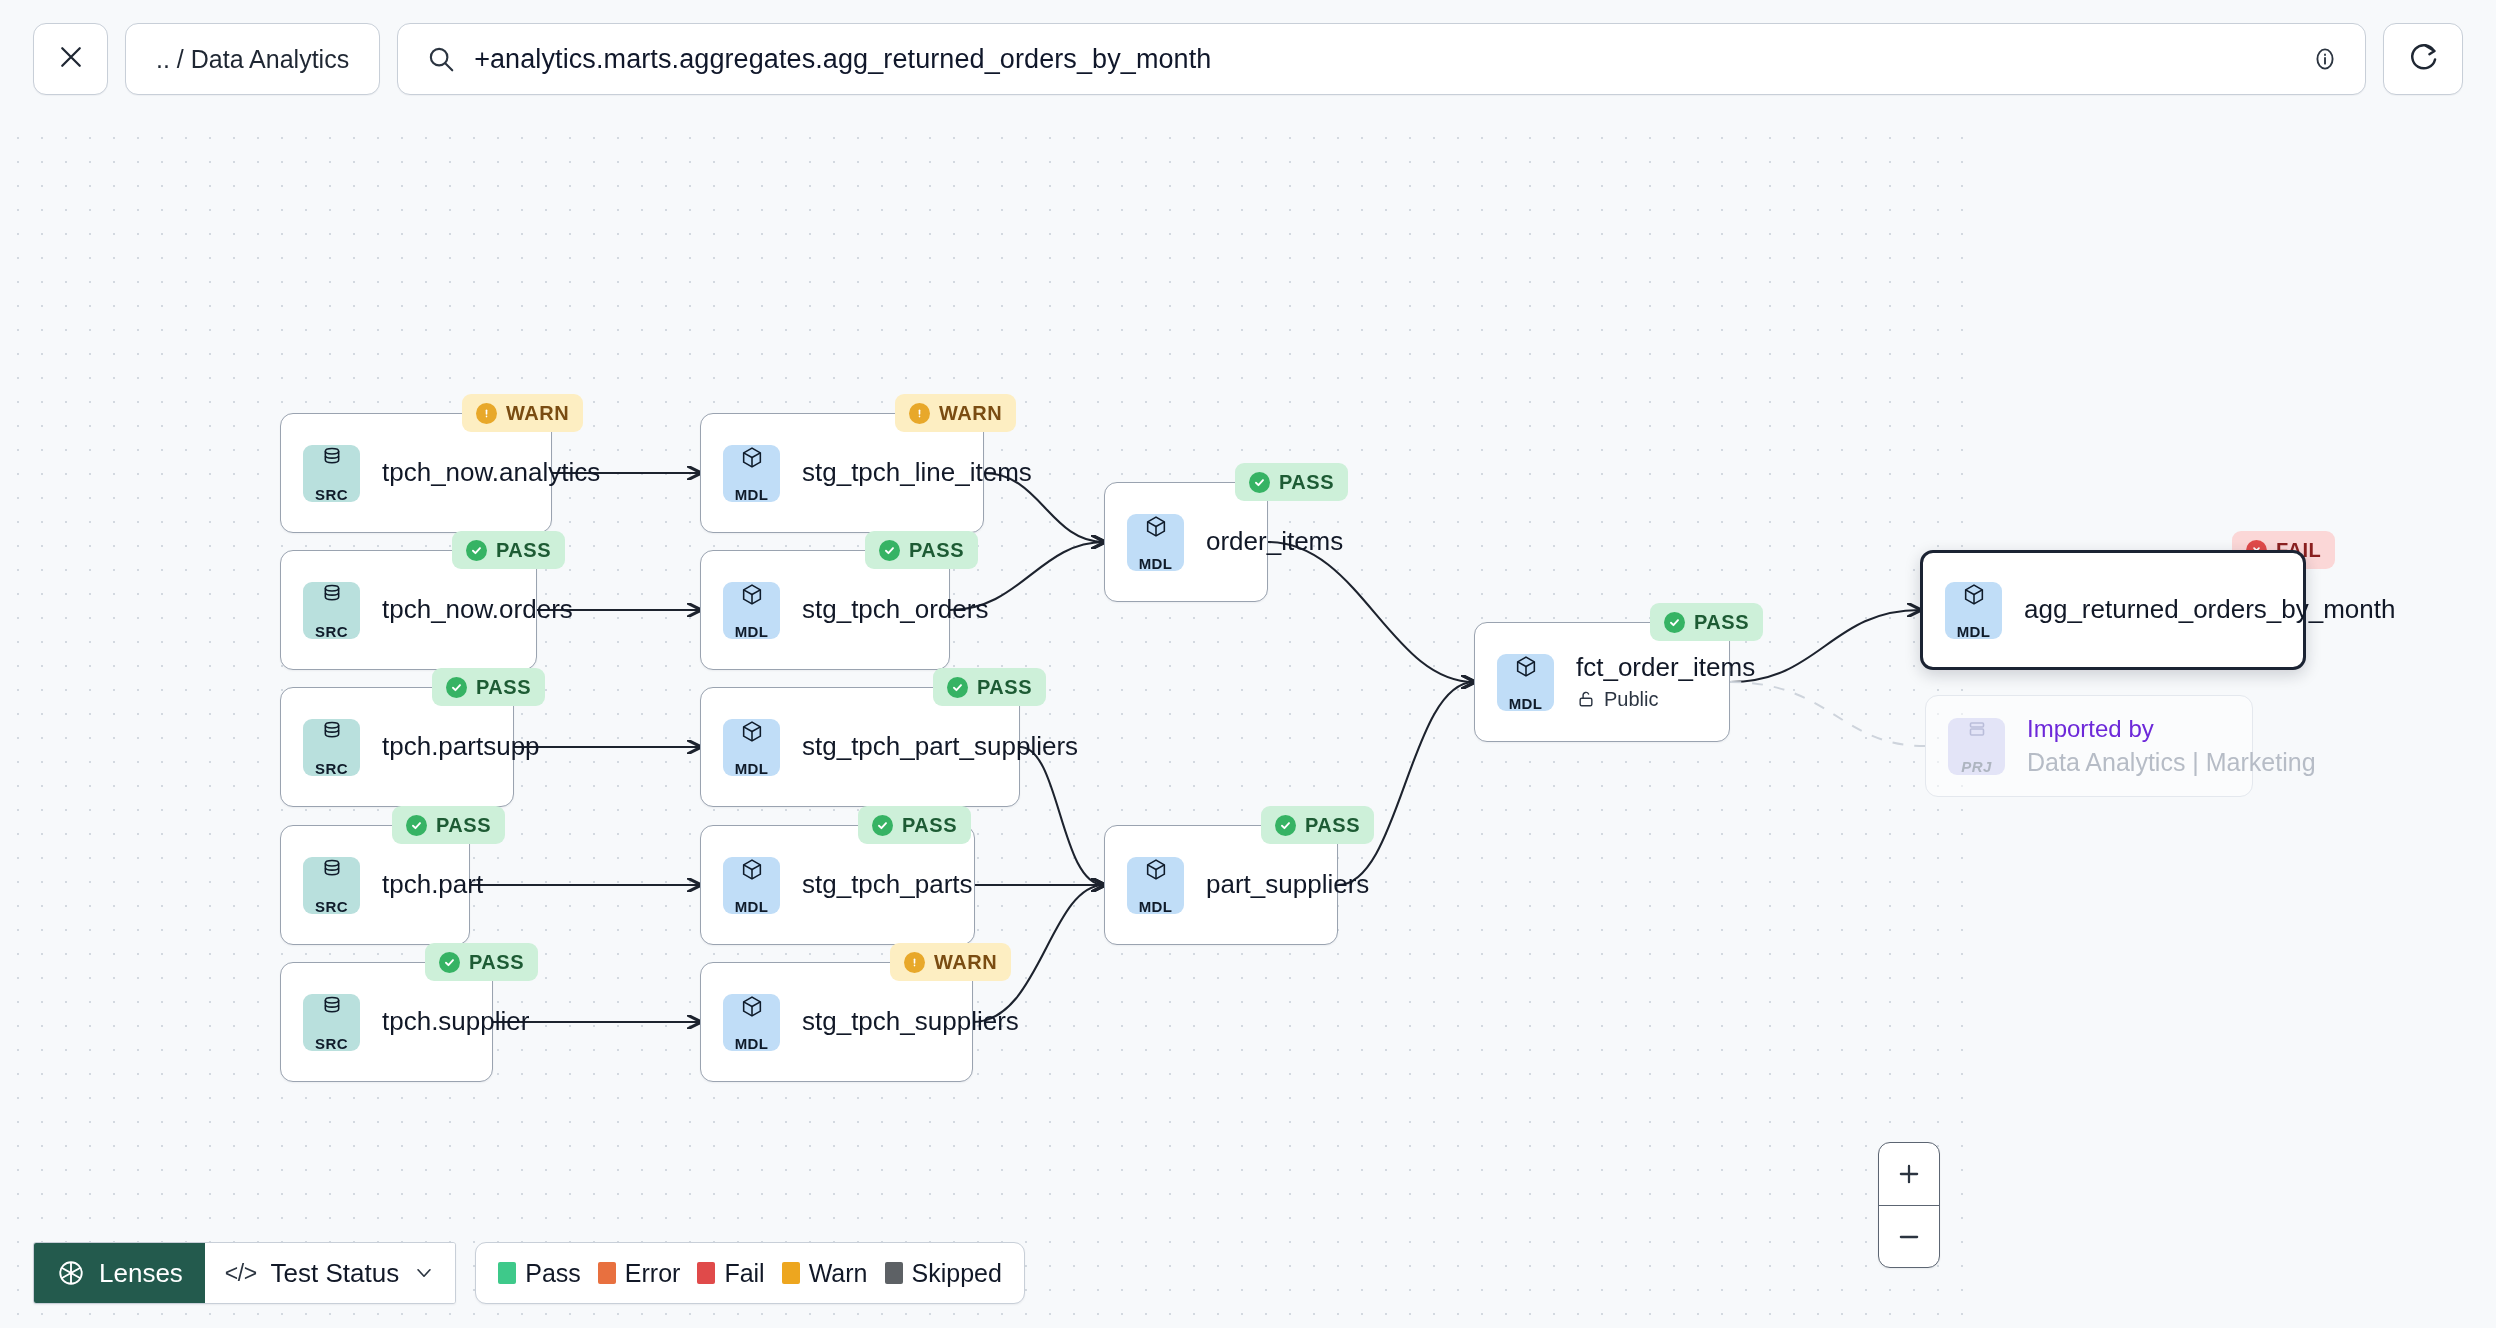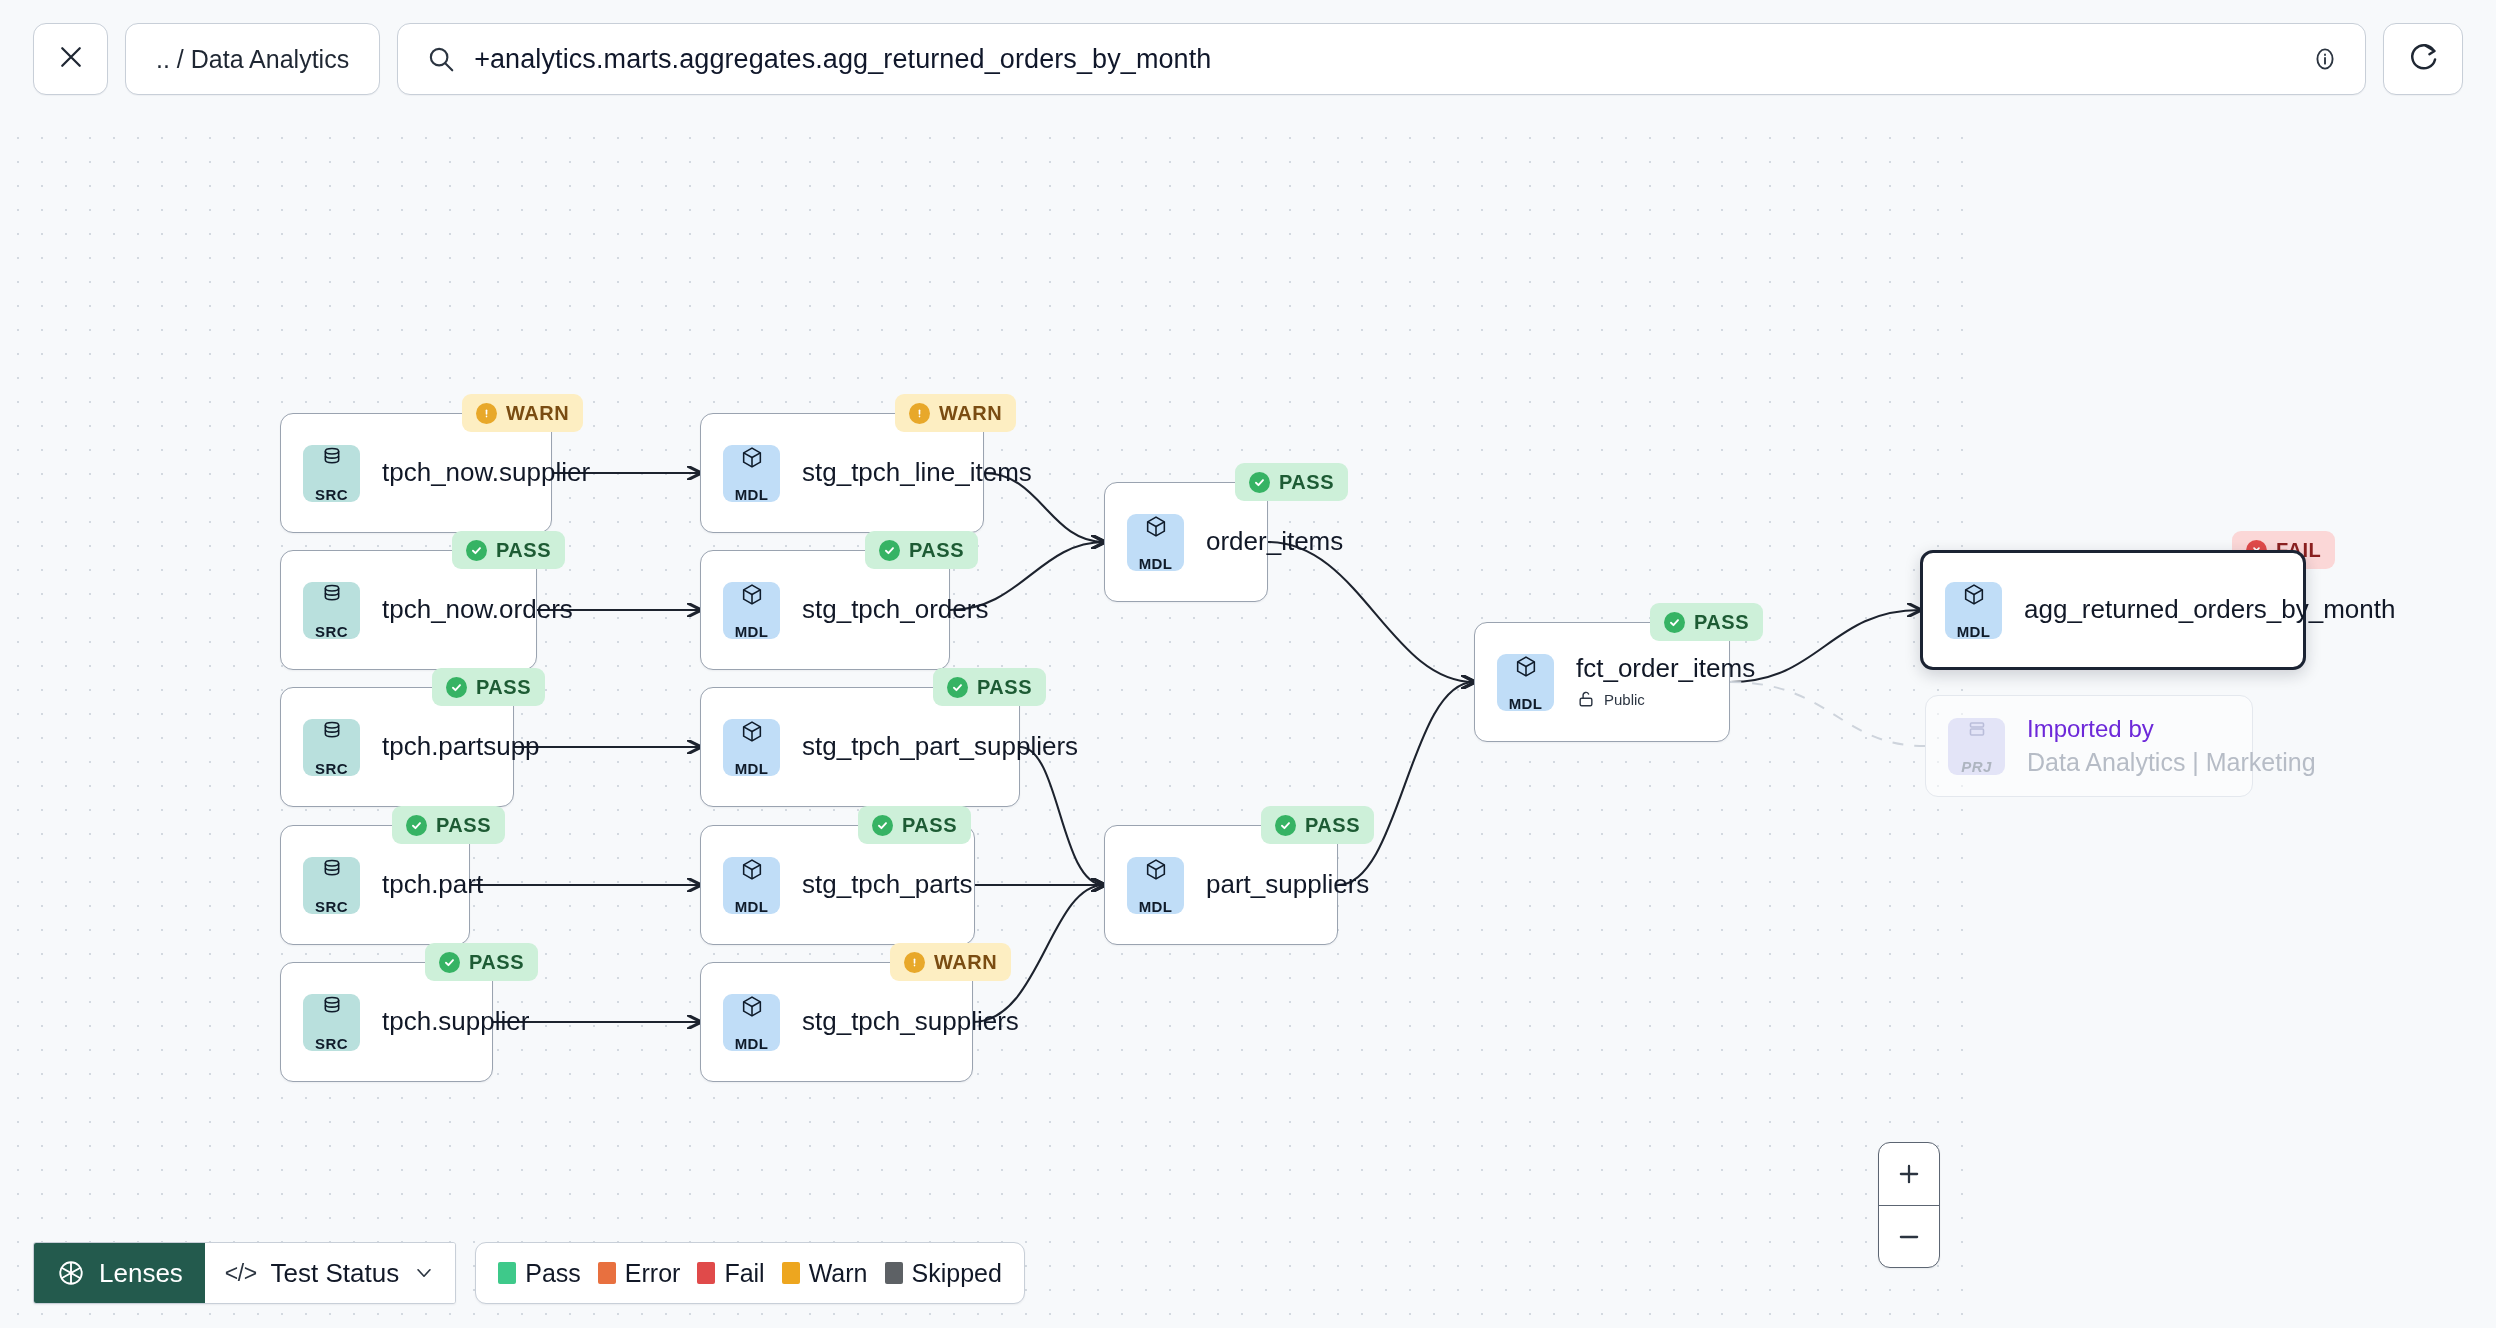--- a/index.html
+++ b/index.html
@@ -117,21 +117,21 @@
   .ghost .nicon .tag { color: #aeb5c0; }
   .ghost .nicon svg { opacity: .45; }
 
   .nlabel { display: flex; flex-direction: column; gap: 5px; min-width: 0; }
   .nname {
     font-size: 26px; color: #111827; white-space: nowrap;
     line-height: 1.15;
   }
   .nsub {
     display: flex; align-items: center; gap: 8px;
-    font-size: 15px; color: #2c3542;
+    font-size: 20px; color: #2c3542;
   }
   .nsub svg { width: 20px; height: 22px; display:block; }
   .ghost .nname { color: #b6bcc6; font-size: 25px; }
   .ghost .imported-title { font-size: 24px; color: #6d28d9; }
 
   
   .badge {
     position: absolute;
     display: flex; align-items: center; gap: 9px;
     height: 38px;
@@ -305,21 +305,21 @@
   <div class="node" style="left:280px; top:413px; width:272px; height:120px;">
     <span class="nicon src">
       <svg viewBox="0 0 24 24" width="26" height="26" fill="none" stroke="#0f1b2a" stroke-width="1.5">
         <ellipse cx="12" cy="6" rx="6.4" ry="2.6"></ellipse>
         <path d="M5.6 6 v4 c0 1.45 2.87 2.6 6.4 2.6 s6.4-1.15 6.4-2.6 V6"></path>
         <path d="M5.6 10.5 v4 c0 1.45 2.87 2.6 6.4 2.6 s6.4-1.15 6.4-2.6 v-4"></path>
       </svg>
       <span class="tag">SRC</span>
     </span>
     <span class="nlabel">
-      <span class="nname">tpch_now.supplier</span>
+      <span class="nname">tpch_now.analytics</span>
     </span>
   </div>
   <div class="badge warn" style="left:462px; top:394px;">
     <span class="dot">
       <svg viewBox="0 0 24 24" fill="none" stroke="#fff" stroke-width="3" stroke-linecap="round">
         <path d="M12 6 v7"></path>
           <path d="M12 17.4 v.3"></path>
       </svg>
     </span>
     <span>WARN</span>

